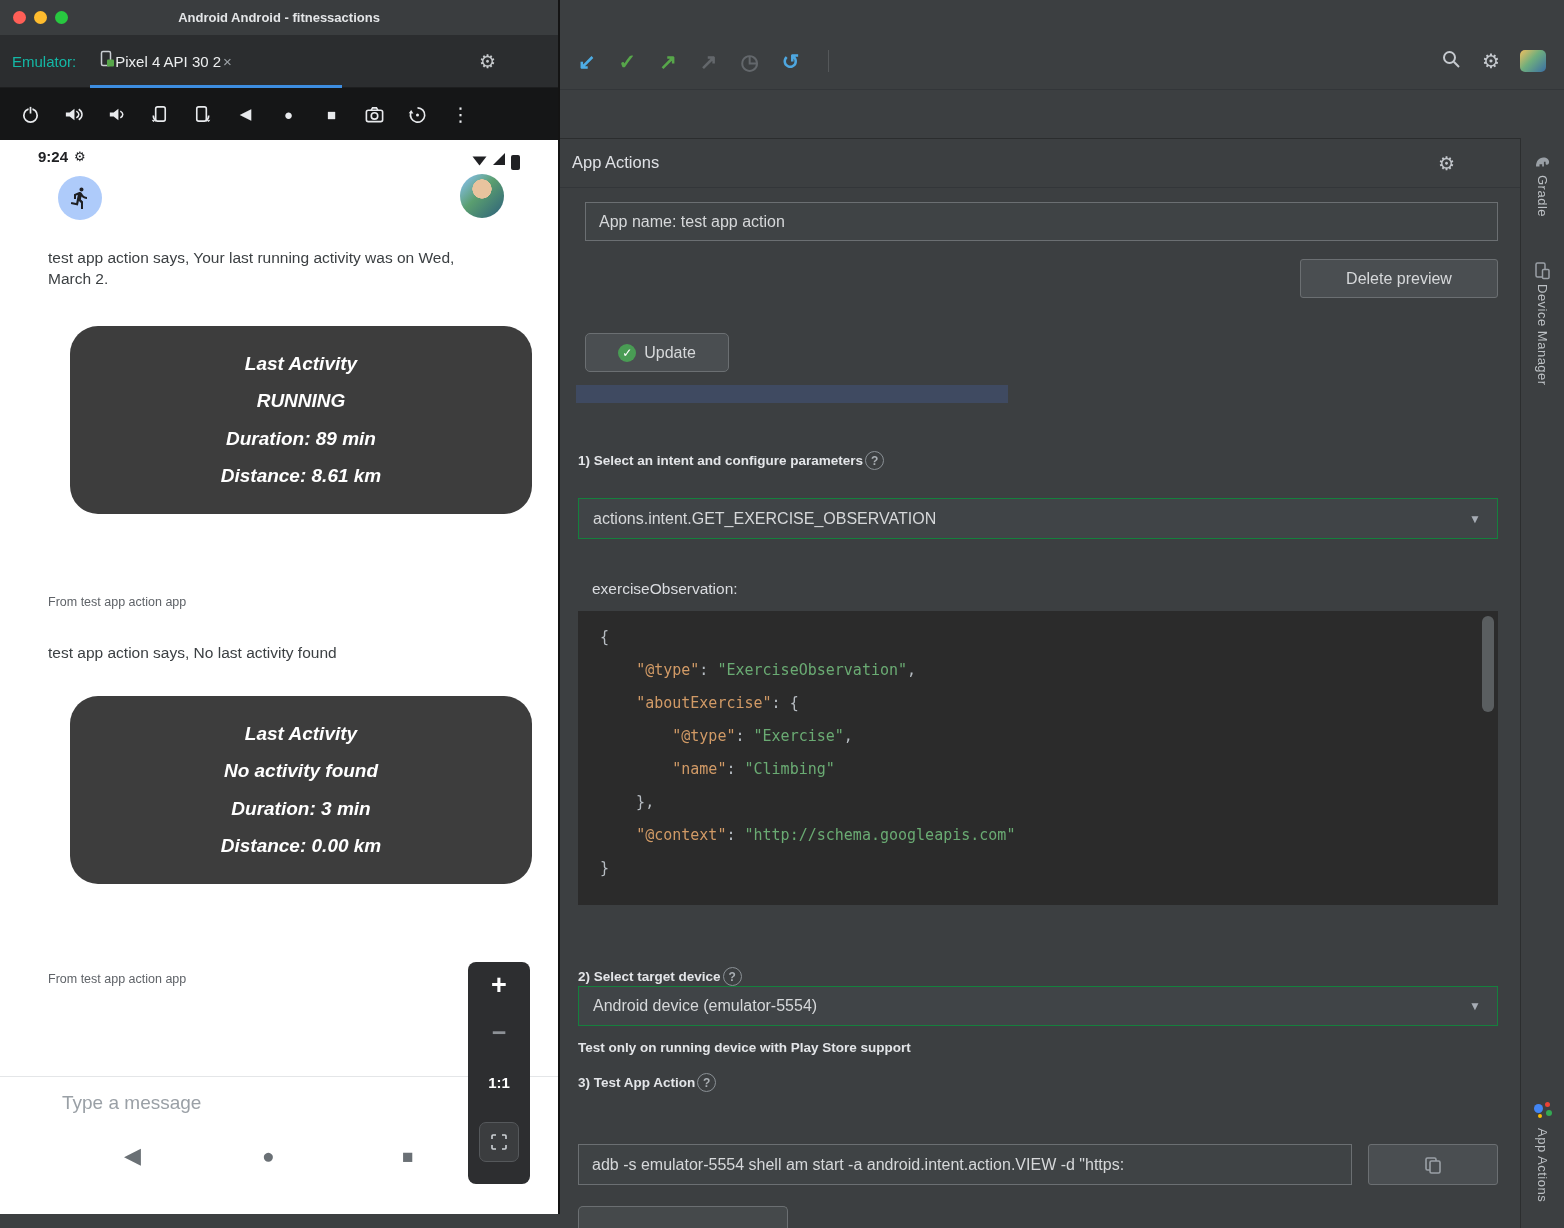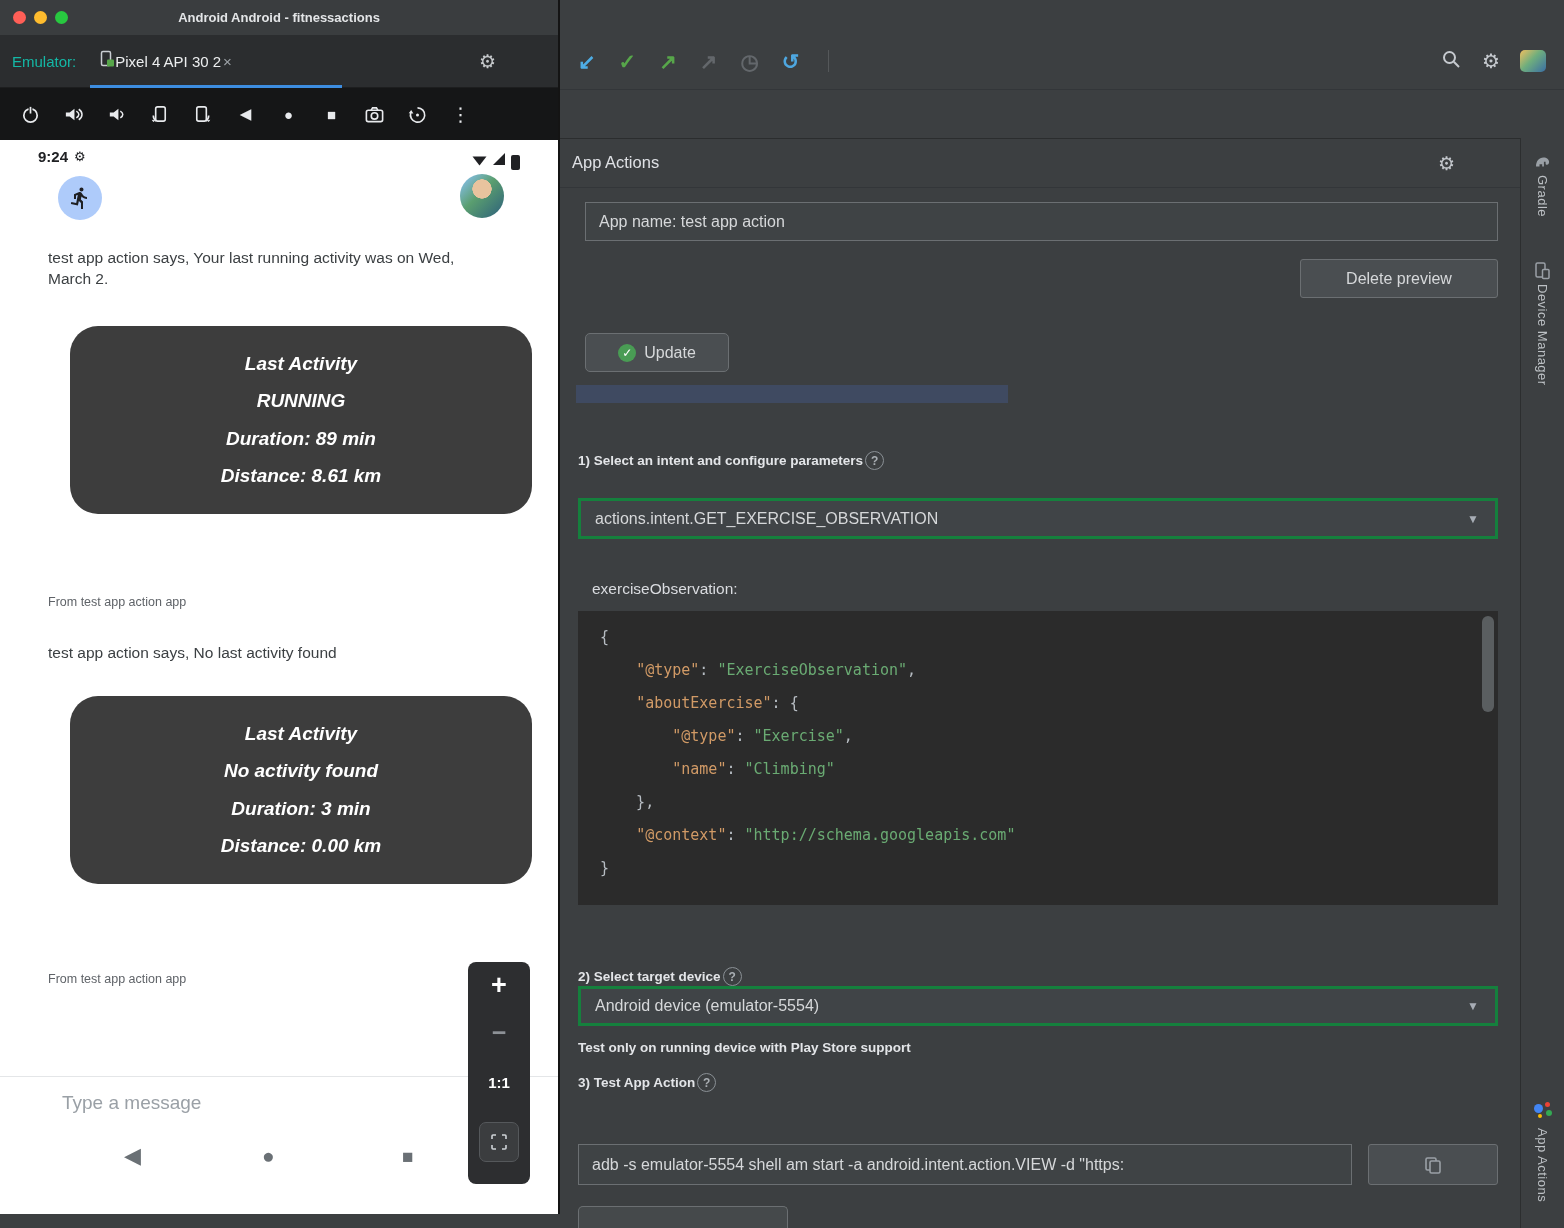--- a/index.html
+++ b/index.html
@@ -83,21 +83,21 @@
   .b-delete { left:740px; top:259px; width:198px; height:39px; }
   .b-update { left:25px; top:333px; width:144px; height:39px; gap:8px; border-radius:5px; }
   .update-check { width:18px; height:18px; border-radius:50%; background:#499c54; color:#fff; font-size:12px; display:flex; align-items:center; justify-content:center; }
   .selection-band { position:absolute; left:16px; top:385px; width:432px; height:18px; background:#3f4a61; }
 
   .step-row { position:absolute; display:flex; align-items:center; gap:2px; }
   .step-label { font-size:13.5px; font-weight:bold; color:#e3e5e8; }
   .help-circle { width:19px; height:19px; border:1.5px solid #8a9095; border-radius:50%; color:#a9aeb3; font-size:12px; font-weight:bold; display:flex; align-items:center; justify-content:center; }
   .row-step1 { left:18px; top:451px; } .row-step2 { left:18px; top:967px; } .row-step3 { left:18px; top:1073px; }
 
-  .dropdown { position:absolute; border:3px solid #15803d; background:#404447; color:#d6d8da; font-size:16px; display:flex; align-items:center; padding:0 14px; }
+  .dropdown { position:absolute; border:1px solid #15803d; background:#404447; color:#d6d8da; font-size:16px; display:flex; align-items:center; padding:0 14px; }
   .dd-intent { left:18px; top:498px; width:920px; height:41px; }
   .dd-device { left:18px; top:986px; width:920px; height:40px; }
   .dd-arrow { position:absolute; right:16px; font-size:12px; color:#a7adb5; }
 
   .param-label { position:absolute; left:32px; top:580px; font-size:15.5px; color:#dadce0; }
   .code-box { position:absolute; left:18px; top:611px; width:920px; height:294px; background:#2b2b2b; padding:10px 0 0 22px;
     font-family:"DejaVu Sans Mono", monospace; font-size:15px; }
   .code-line { white-space:pre; line-height:33px; }
   .tok-p { color:#b7bdc3; } .tok-k { color:#d19a66; } .tok-s { color:#6aab73; }
   .code-scrollbar { position:absolute; right:4px; top:5px; width:12px; height:96px; background:#5a5e60; border-radius:6px; }

